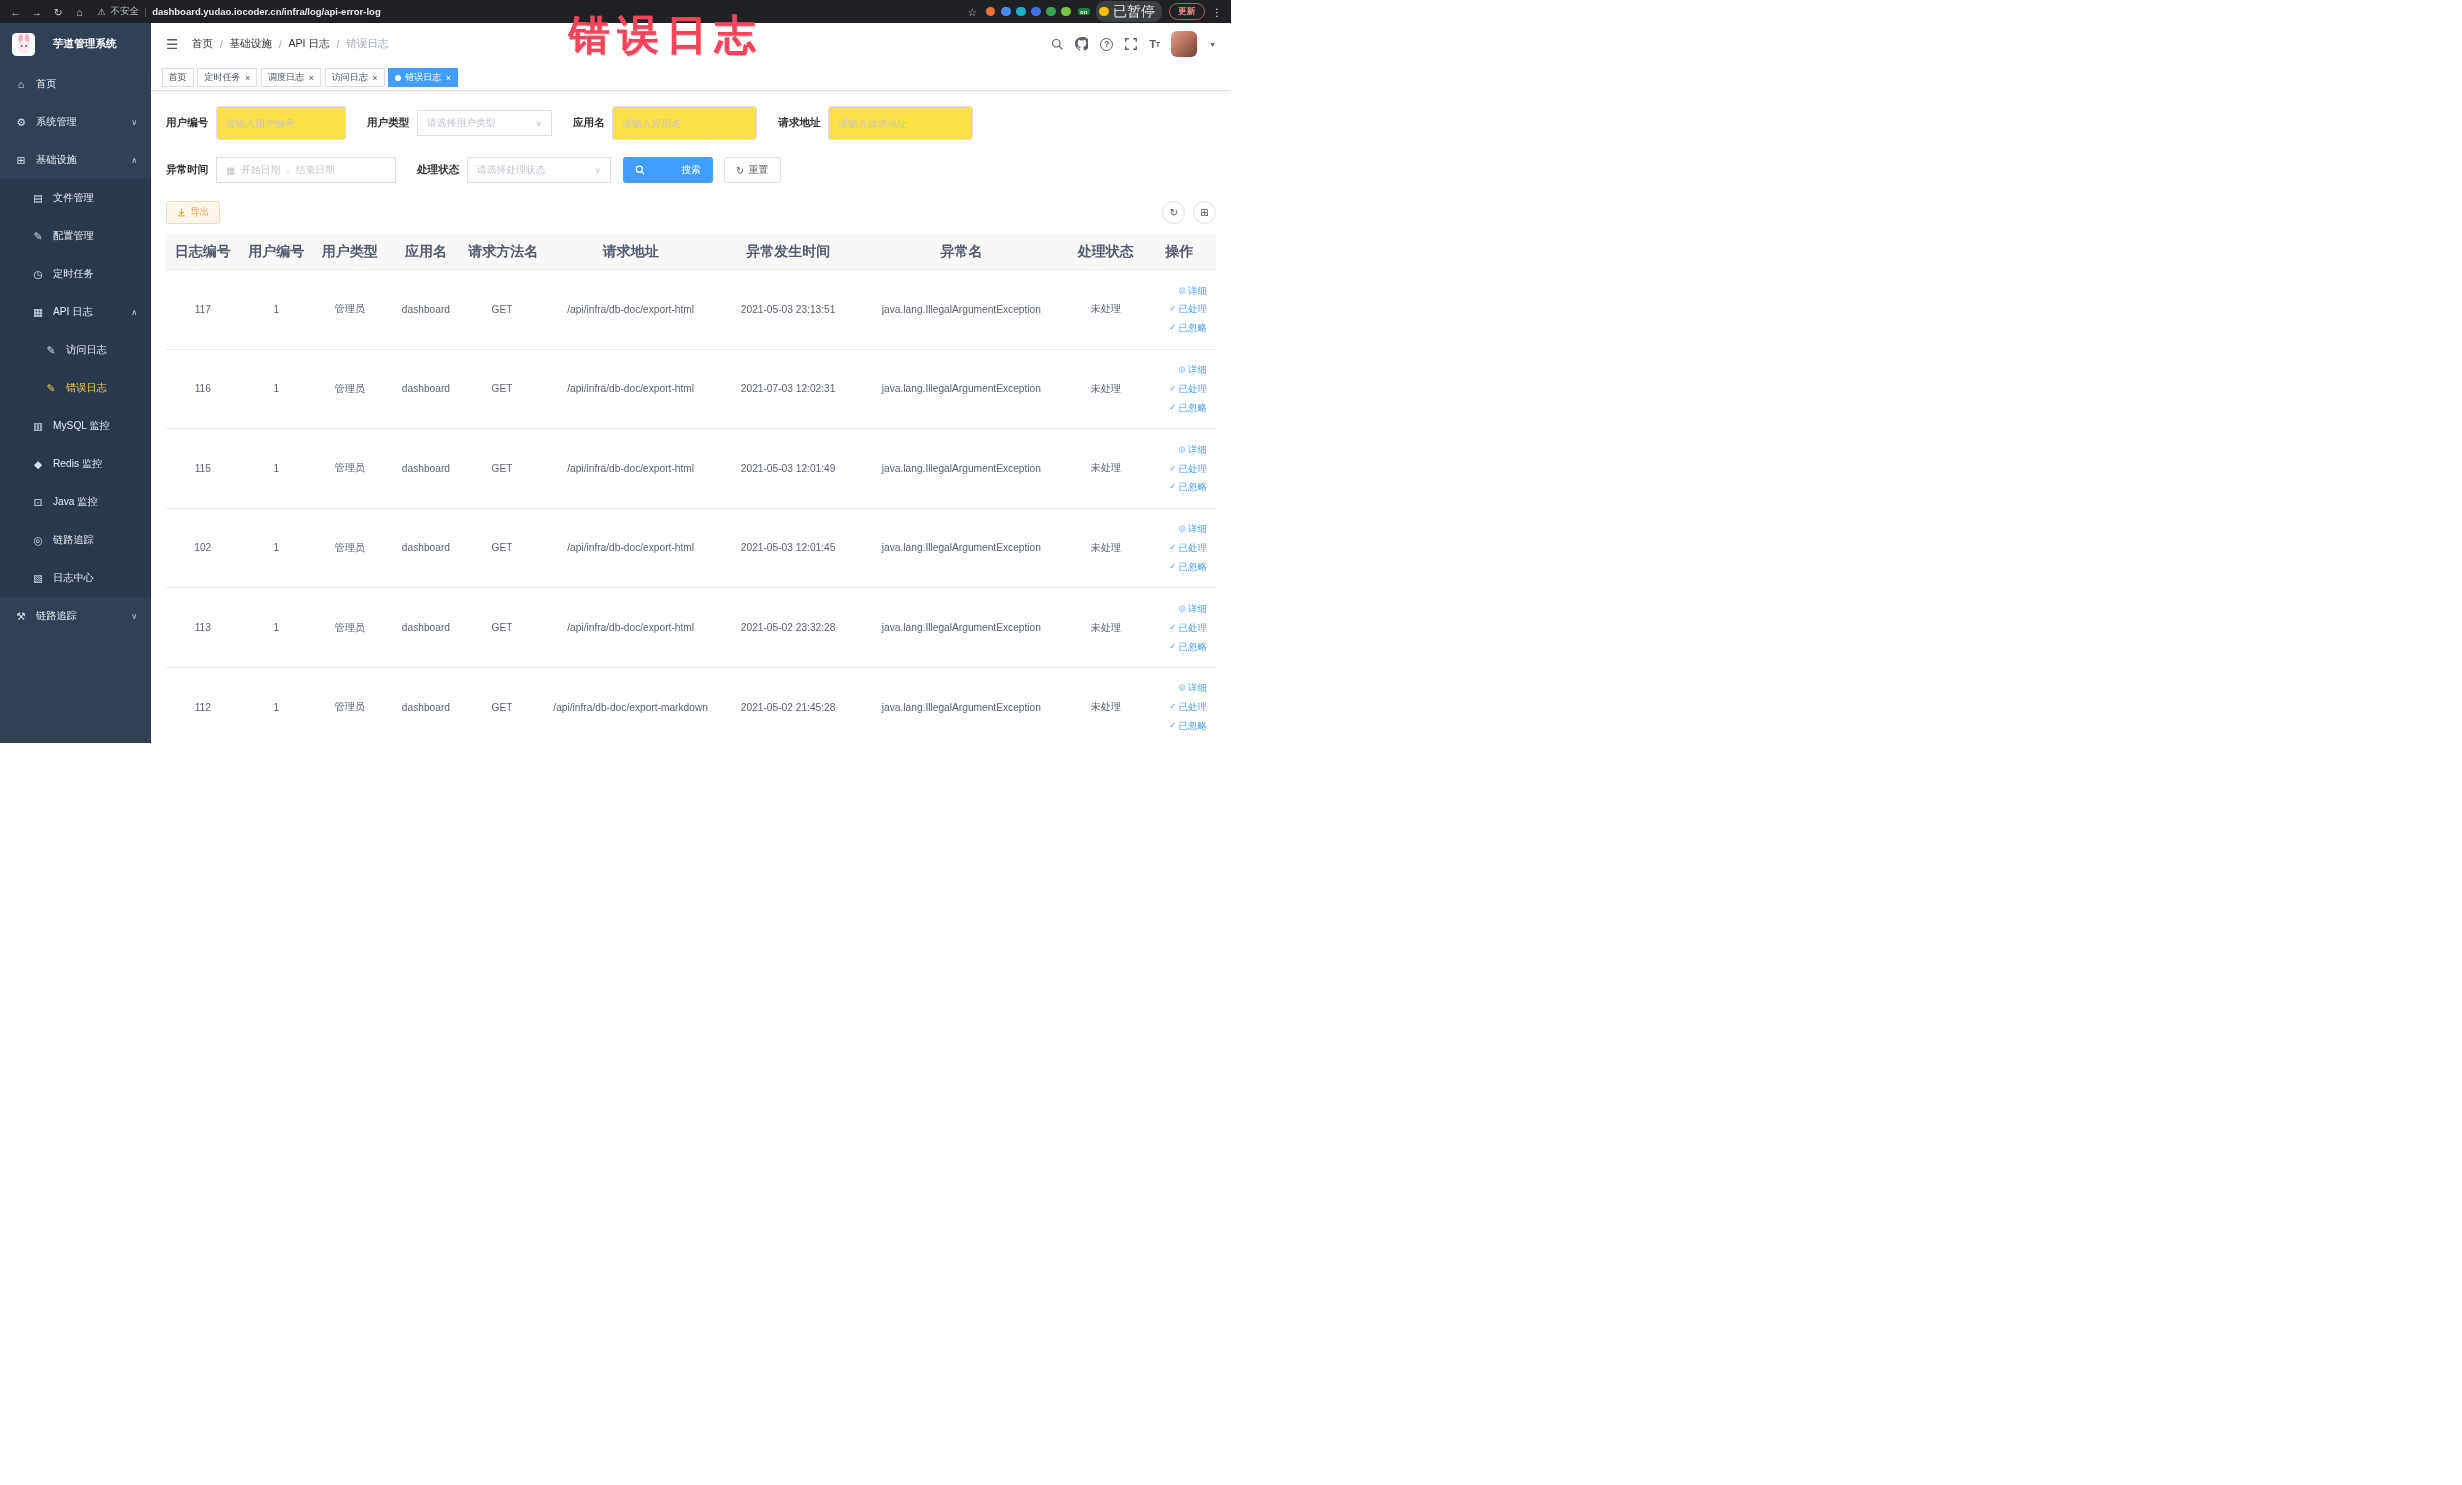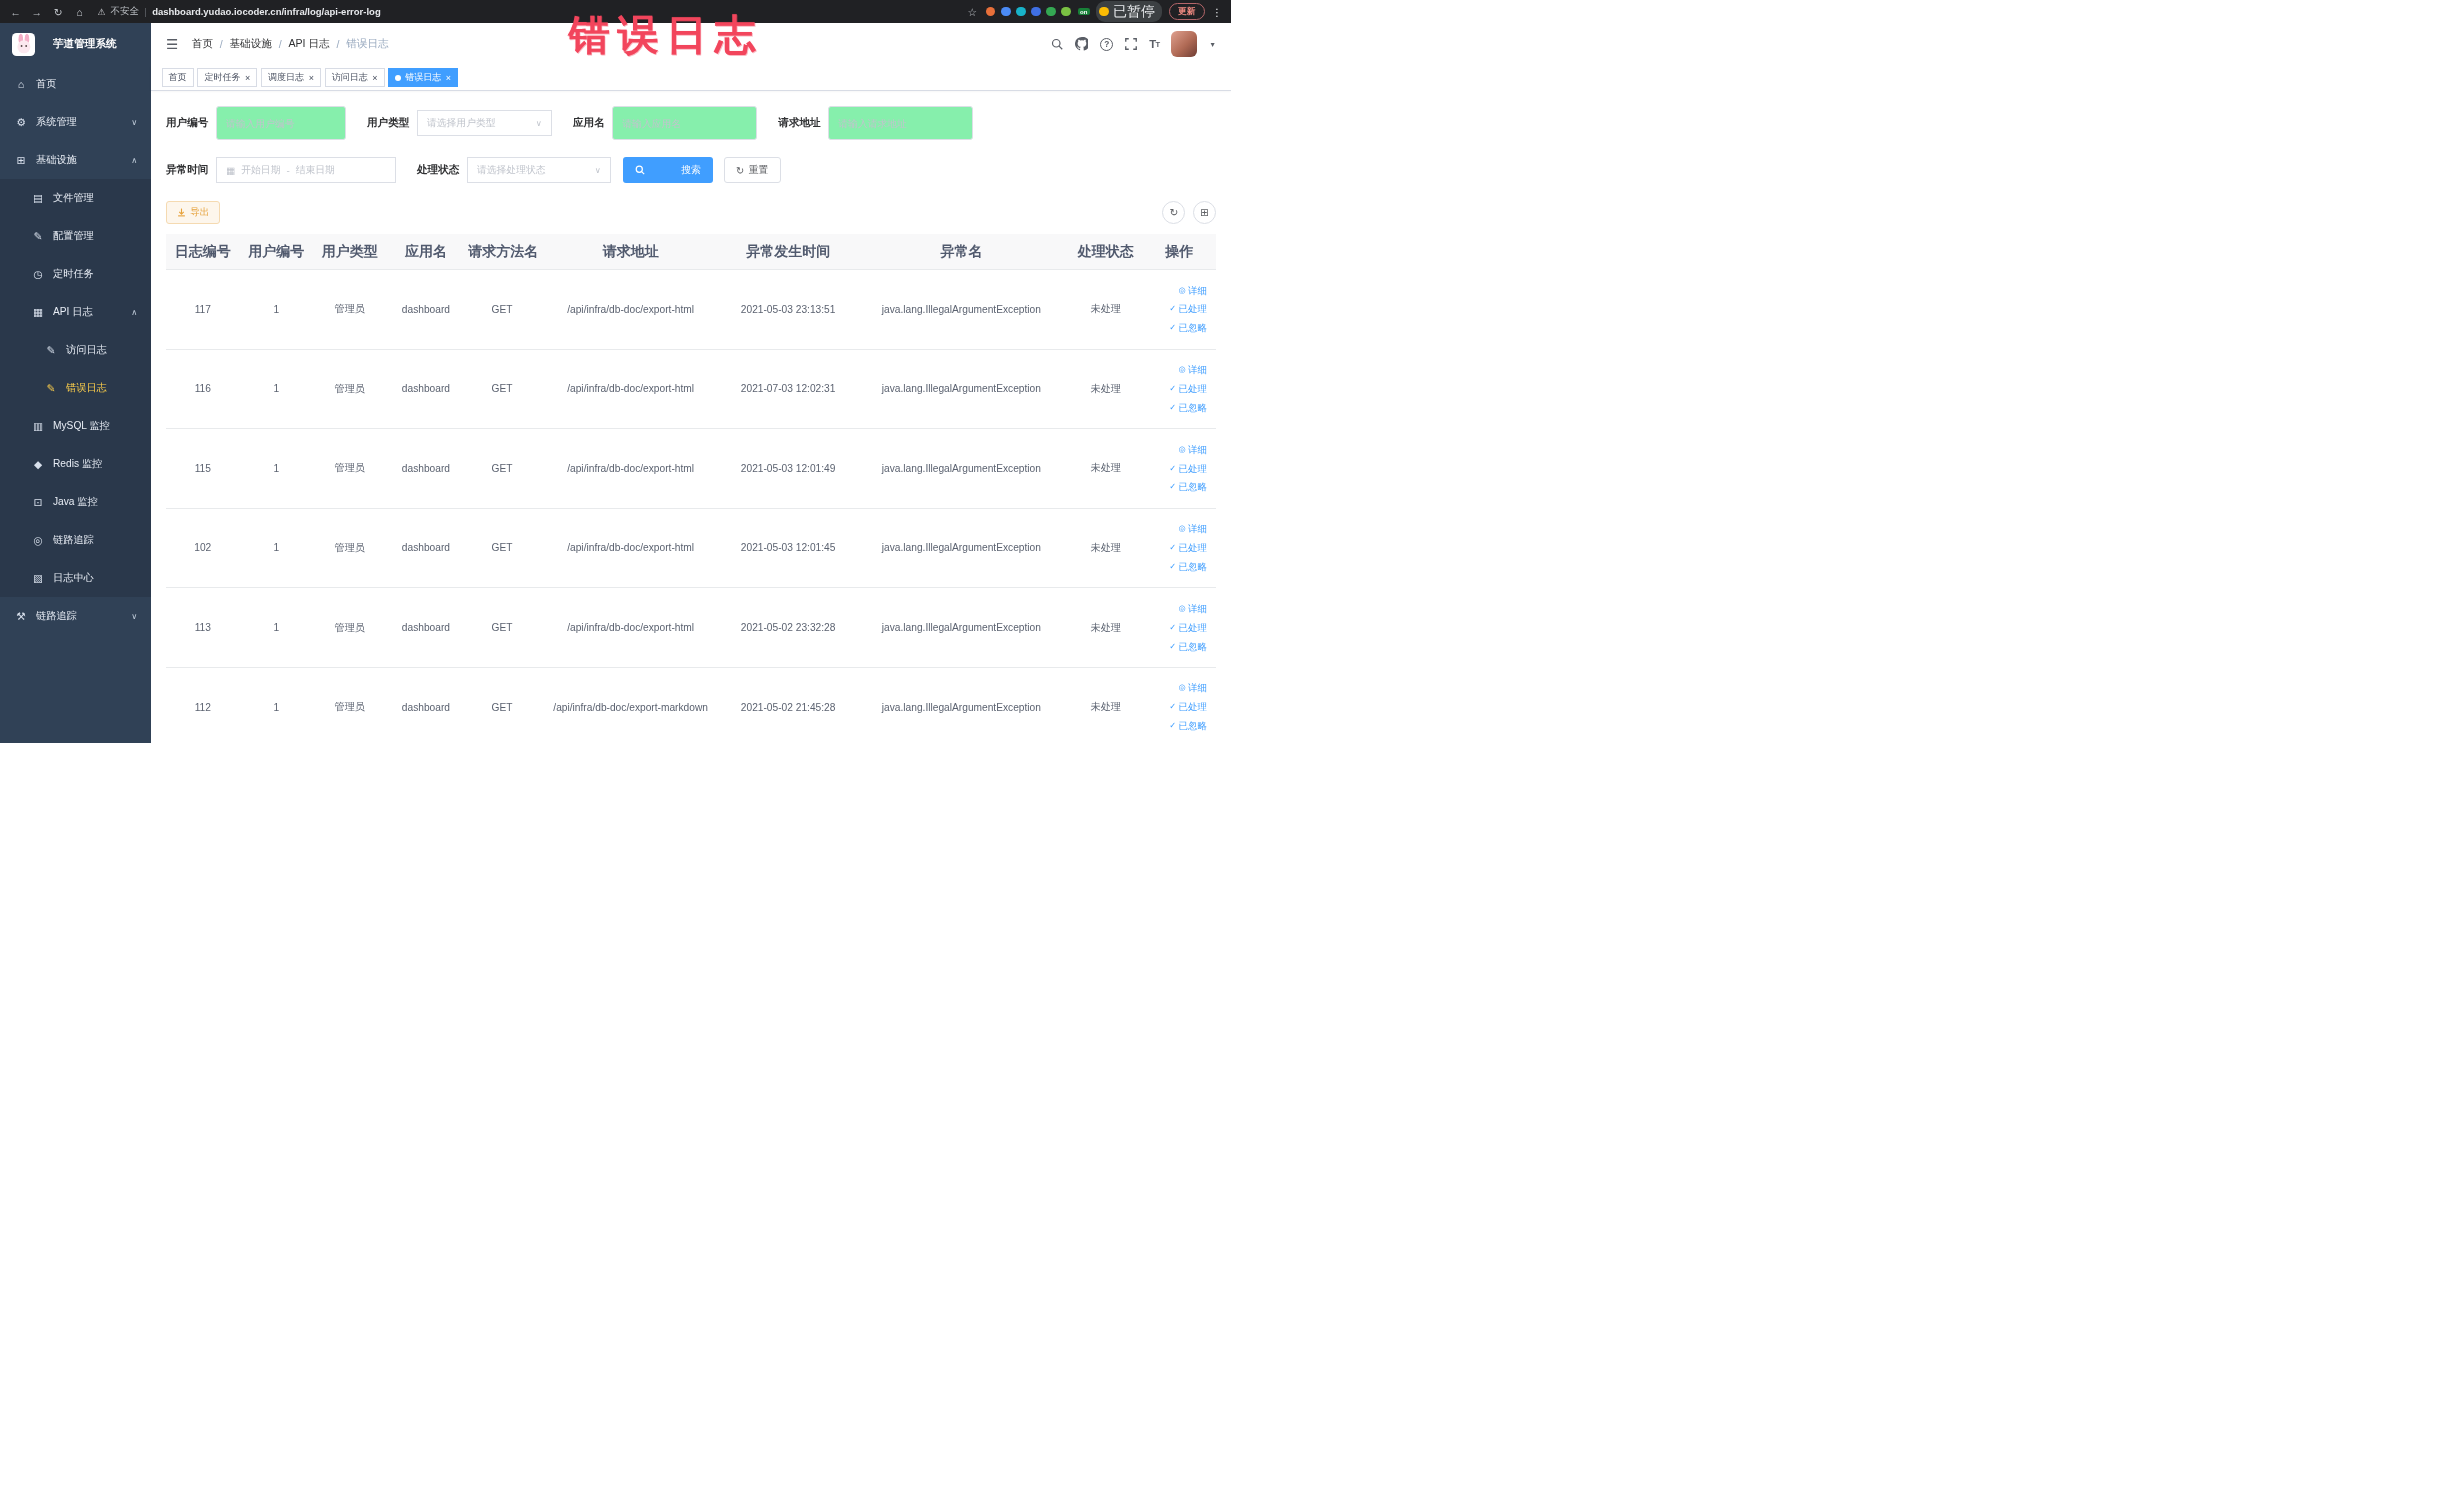--- a/index.html
+++ b/index.html
@@ -72,21 +72,21 @@
   .tag .dot { width:6px; height:6px; border-radius:50%; background:#fff; display:none; }
   .tag.active { background:#409eff; border-color:#409eff; color:#fff; }
   .tag.active .dot { display:inline-block; }
   .tag .x { font-size:9px; margin-left:0.8px; }
 
   
   .content { flex:1; padding:15px 15px 0; overflow:hidden; }
   .filter-row { display:flex; align-items:center; gap:21px; margin-bottom:17.4px; }
   .f-group { display:flex; align-items:center; gap:7.6px; }
   .f-label { font-size:10.6px; color:#303133; font-weight:700; white-space:nowrap; }
-  .f-input { height:26px; border:0.8px solid #dcdfe6; border-radius:3px; background:#86efac;
+  .f-input { height:26px; border:0.8px solid #dcdfe6; border-radius:3px; background:#fde047;
     font-size:9.8px; color:#606266; padding:16px 9px; outline:none;
     font-family:"Liberation Sans","DejaVu Sans",sans-serif; }
   .f-input::placeholder { color:#c0c4cc; }
   .f-box { height:26px; border:0.8px solid #dcdfe6; border-radius:0; background:#fff;
     display:flex; align-items:center; padding:0 9px; font-size:9.8px; cursor:pointer; }
   .ph { color:#c0c4cc; }
   .chev { color:#c0c4cc; font-size:8.3px; margin-left:auto; }
   .w172{width:130px} .w178{width:135px} .w190{width:144px} .w192{width:145px}
   .daterange { width:180px; gap:6px; }
   .cal-icon { color:#c0c4cc; font-size:9.8px; }

